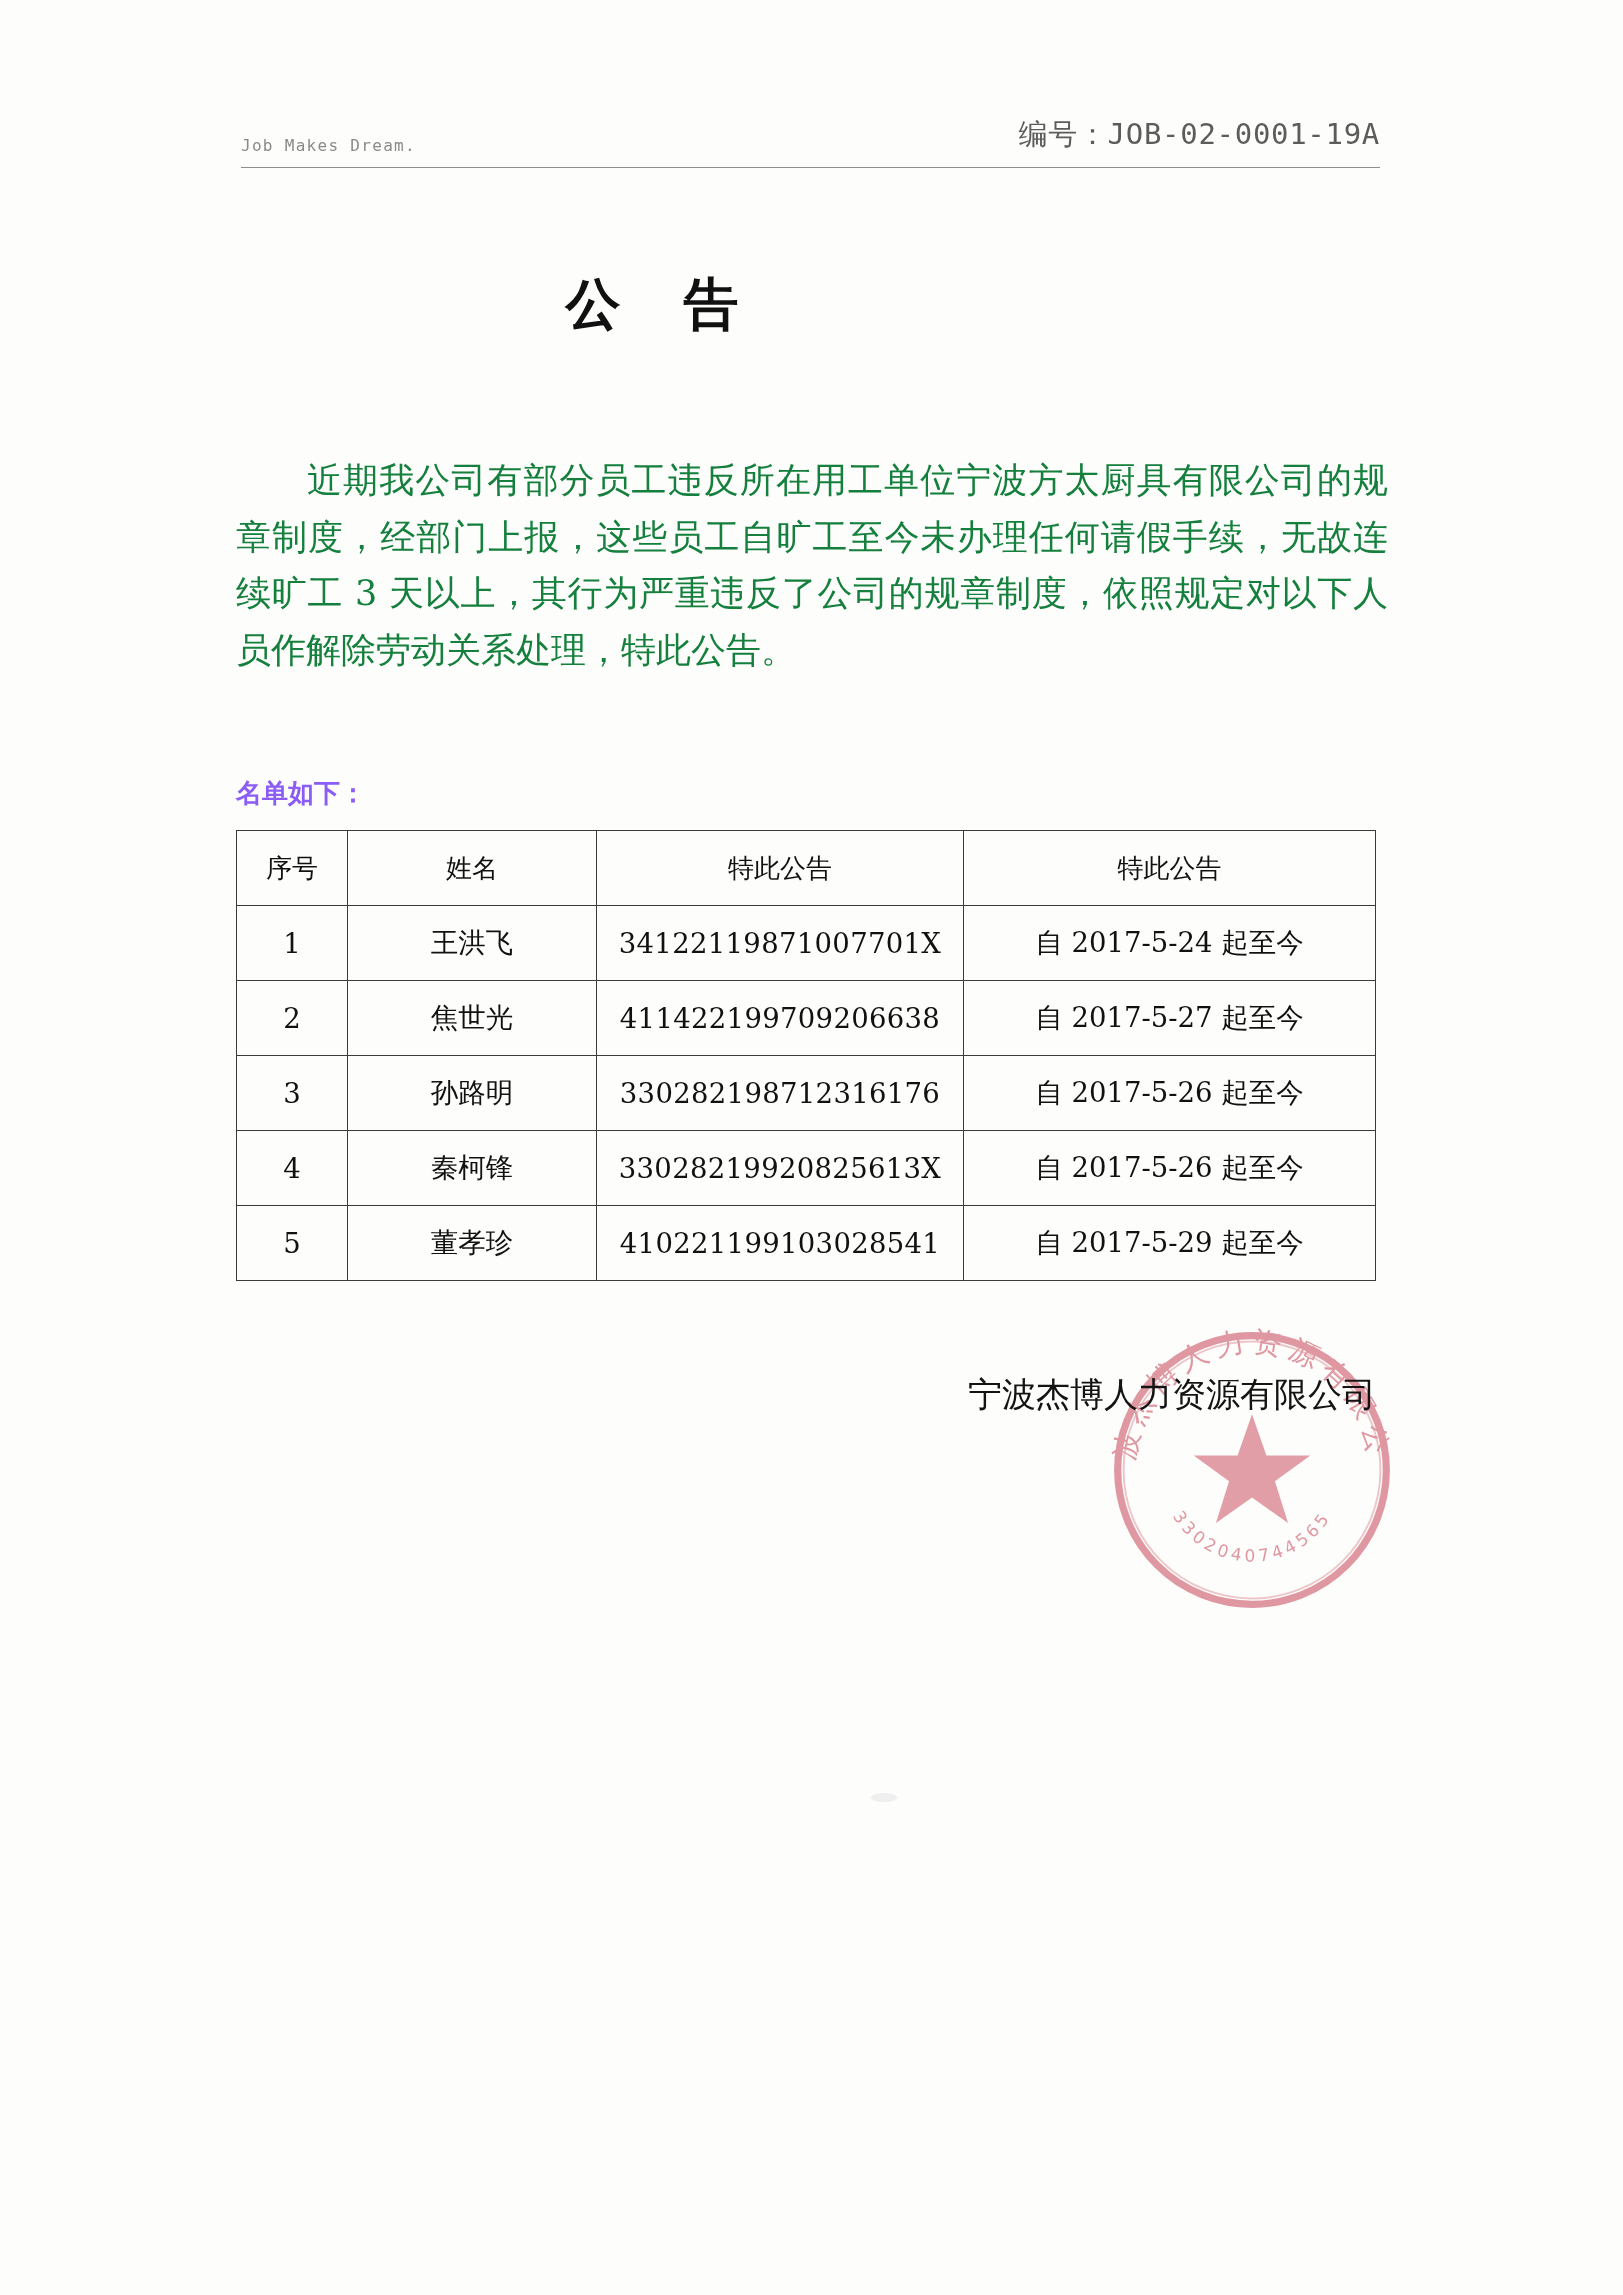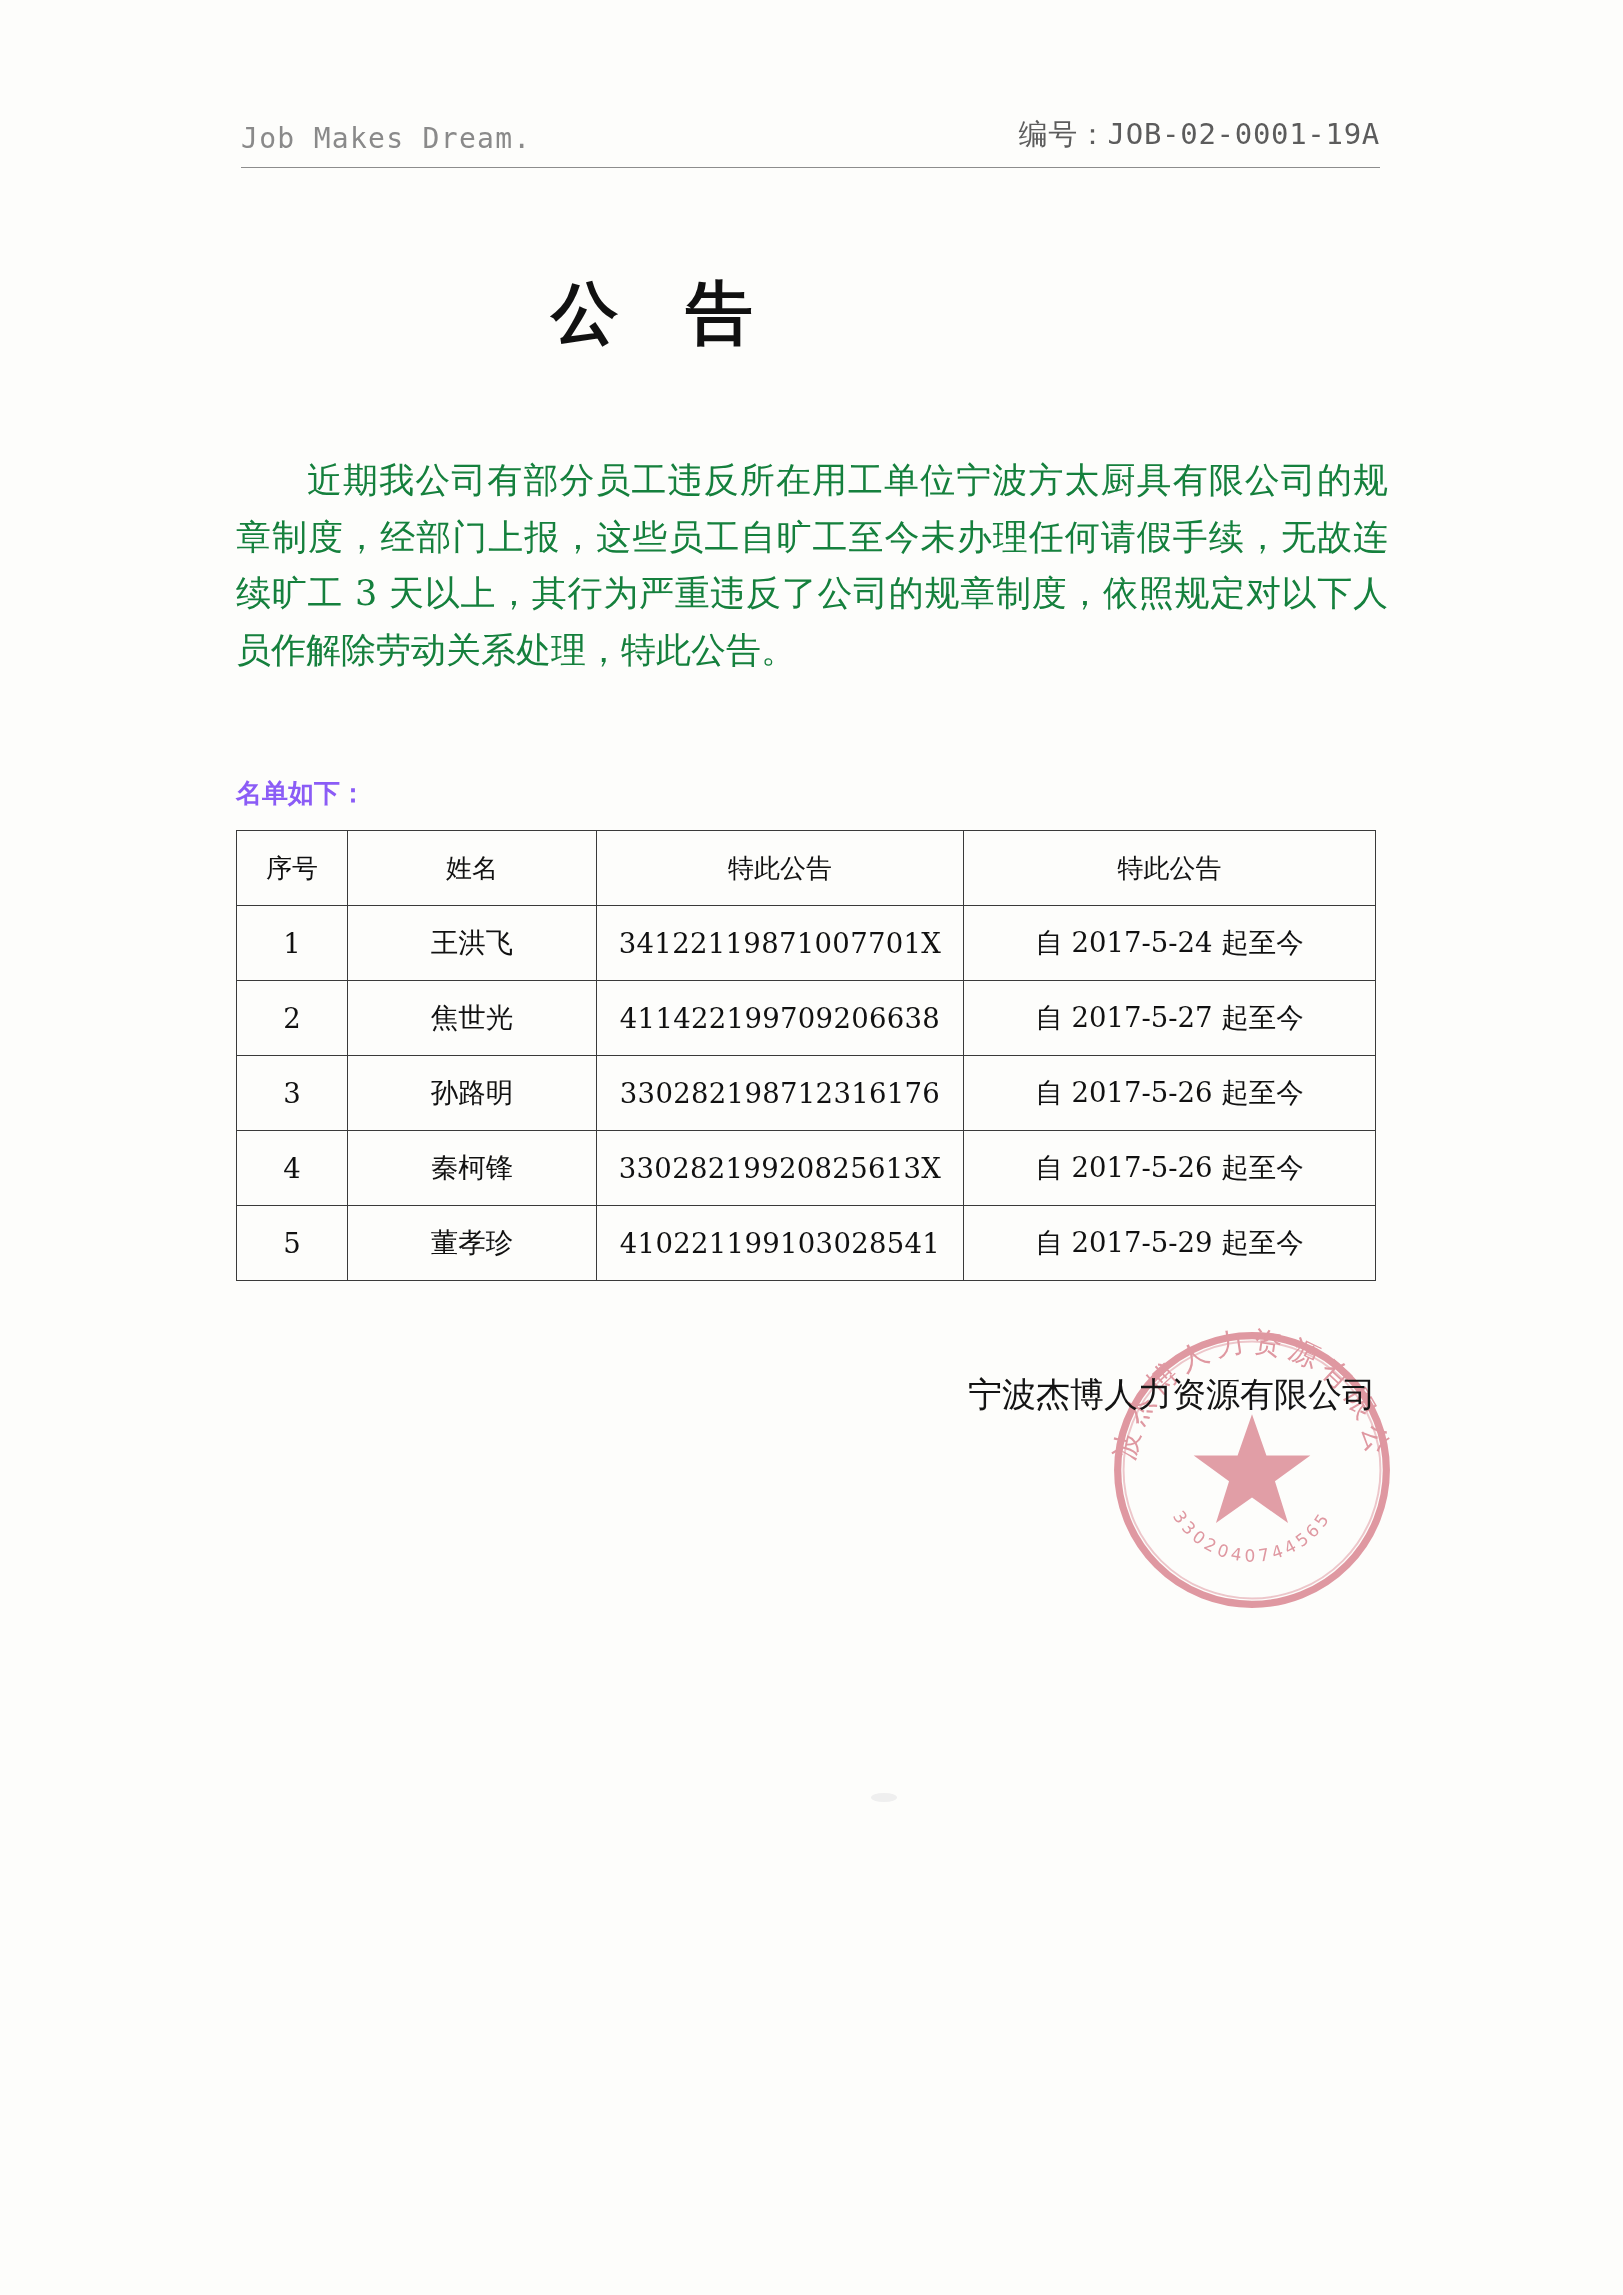--- a/index.html
+++ b/index.html
@@ -26,41 +26,41 @@
     top: 115px;
     width: 1139px;
     display: flex;
     align-items: flex-end;
     justify-content: space-between;
     padding-bottom: 11.8px;
     border-bottom: 1.3px solid #8d8d8d;
   }
   .header-left {
     font-family: "DejaVu Sans Mono", monospace;
-    font-size: 28px;
+    font-size: 16px;
     letter-spacing: 1.3px;
     color: #8a8a8a;
   }
   .header-right {
     font-family: "DejaVu Sans Mono", monospace;
     font-size: 29px;
     letter-spacing: 0.7px;
     color: #5c5c5c;
   }
 
   
   .doc-title {
     position: absolute;
     left: 0;
     top: 268px;
     width: 1326px;
     text-align: center;
     font-family: "DejaVu Serif", serif;
     font-weight: bold;
-    font-size: 67px;
+    font-size: 55px;
     letter-spacing: 22px;
     color: #111;
   }
 
   
   .body-text {
     position: absolute;
     left: 236px;
     top: 452px;
     width: 1152px;

